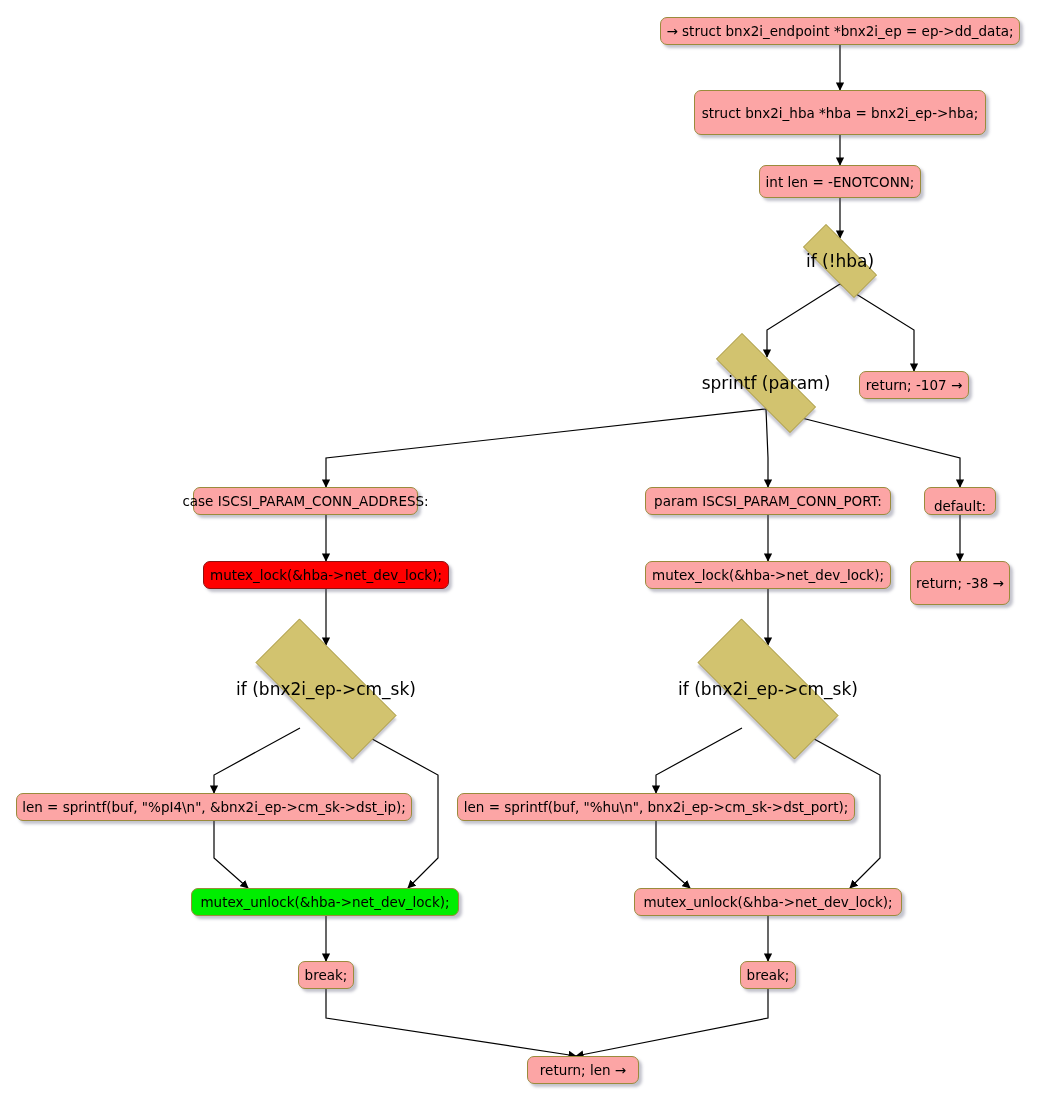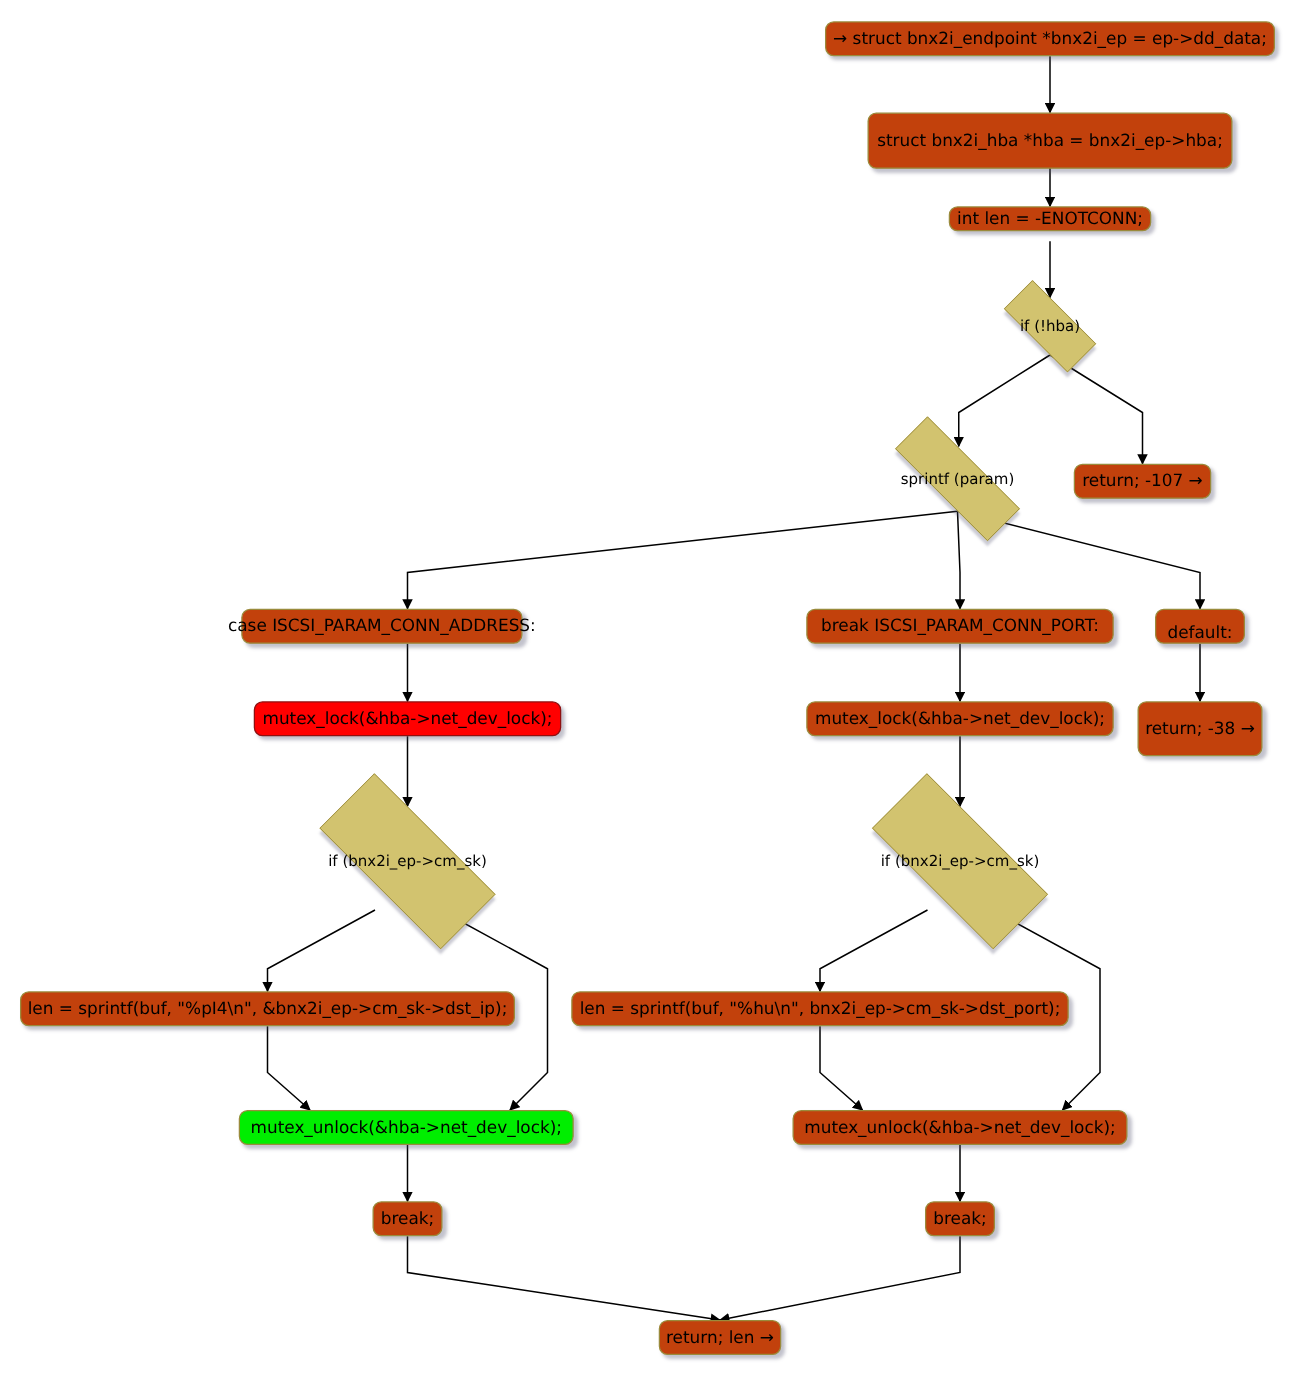--- a/index.html
+++ b/index.html
@@ -25,42 +25,42 @@
     box-sizing:border-box;
     display:flex;
     align-items:center;
     justify-content:center;
     white-space:nowrap;
     color:#000000;
     z-index:2;
   }
   
   .box{
-    background:#c2410c;
+    background:#fca5a5;
     border:1.6px solid #9A8B3C;
     border-radius:7px;
     height:28px;
     font-size:13.5px;
     padding:0 9px;
     box-shadow:3px 3px 3px rgba(80,80,110,0.35);
   }
   .box.red{
     background:#FF0000;
     border-color:#8E1111;
   }
   .box.green{
     background:#00EE00;
     border-color:#9A8B3C;
   }
   
   .diamond{
     background:transparent;
     border:none;
     box-shadow:none;
-    font-size:12px;
+    font-size:17px;
     text-align:right;
   }
   .diamond .dshape{
     position:absolute;
     left:0; top:0;
     width:100%; height:100%;
     background:#D2C36F;
     border:1.4px solid #9A8B3C;
     box-sizing:border-box;
     transform:rotate(45deg) scale(0.7071);
@@ -108,39 +108,39 @@
         <polyline points="768,989 768,1018 576,1056" marker-end="url(#arrow)"></polyline>
       </g>
   </svg>
   <div id="node-layer">
       <div class="node box" style="left: 660px; top: 17px; width: 360px; height: 28px;">
         <span>→ struct bnx2i_endpoint *bnx2i_ep = ep-&gt;dd_data;</span>
       </div>
       <div class="node box" style="left: 694px; top: 90px; width: 292px; height: 45px;">
         <span>struct bnx2i_hba *hba = bnx2i_ep-&gt;hba;</span>
       </div>
-      <div class="node box" style="left: 759px; top: 165px; width: 162px; height: 20px;">
+      <div class="node box" style="left: 759px; top: 165px; width: 162px; height: 33px;">
         <span>int len = -ENOTCONN;</span>
       </div>
       <div class="node diamond" style="left: 789px; top: 238px; width: 102px; height: 46px;">
         <span class="dshape"></span>
         <span class="dlabel">if (!hba)</span>
       </div>
       <div class="node diamond" style="left: 692px; top: 357px; width: 148px; height: 52px;">
         <span class="dshape"></span>
         <span class="dlabel">sprintf (param)</span>
       </div>
       <div class="node box" style="left: 859px; top: 371px; width: 110px; height: 28px;">
         <span>return; -107 →</span>
       </div>
       <div class="node box" style="left: 193px; top: 487px; width: 225px; height: 28px;">
         <span>case ISCSI_PARAM_CONN_ADDRESS:</span>
       </div>
       <div class="node box" style="left: 645px; top: 487px; width: 246px; height: 28px;">
-        <span>break ISCSI_PARAM_CONN_PORT:</span>
+        <span>param ISCSI_PARAM_CONN_PORT:</span>
       </div>
       <div class="node box" style="left: 924px; top: 487px; width: 72px; height: 28px; align-items: flex-end;">
         <span>default:</span>
       </div>
       <div class="node box red" style="left: 203px; top: 561px; width: 246px; height: 28px;">
         <span>mutex_lock(&amp;hba-&gt;net_dev_lock);</span>
       </div>
       <div class="node box" style="left: 645px; top: 561px; width: 246px; height: 28px;">
         <span>mutex_lock(&amp;hba-&gt;net_dev_lock);</span>
       </div>
@@ -166,17 +166,17 @@
       </div>
       <div class="node box" style="left: 634px; top: 888px; width: 268px; height: 28px;">
         <span>mutex_unlock(&amp;hba-&gt;net_dev_lock);</span>
       </div>
       <div class="node box" style="left: 298px; top: 961px; width: 56px; height: 28px;">
         <span>break;</span>
       </div>
       <div class="node box" style="left: 740px; top: 961px; width: 56px; height: 28px;">
         <span>break;</span>
       </div>
-      <div class="node box" style="left: 527px; top: 1056px; width: 98px; height: 28px;">
+      <div class="node box" style="left: 527px; top: 1056px; width: 112px; height: 28px;">
         <span>return; len →</span>
       </div>
     </div>
 </div>
 
 </body></html>

